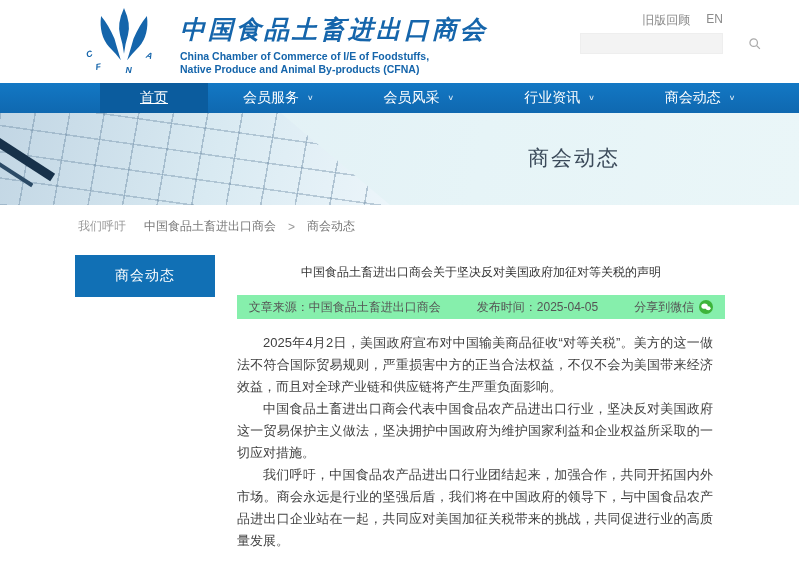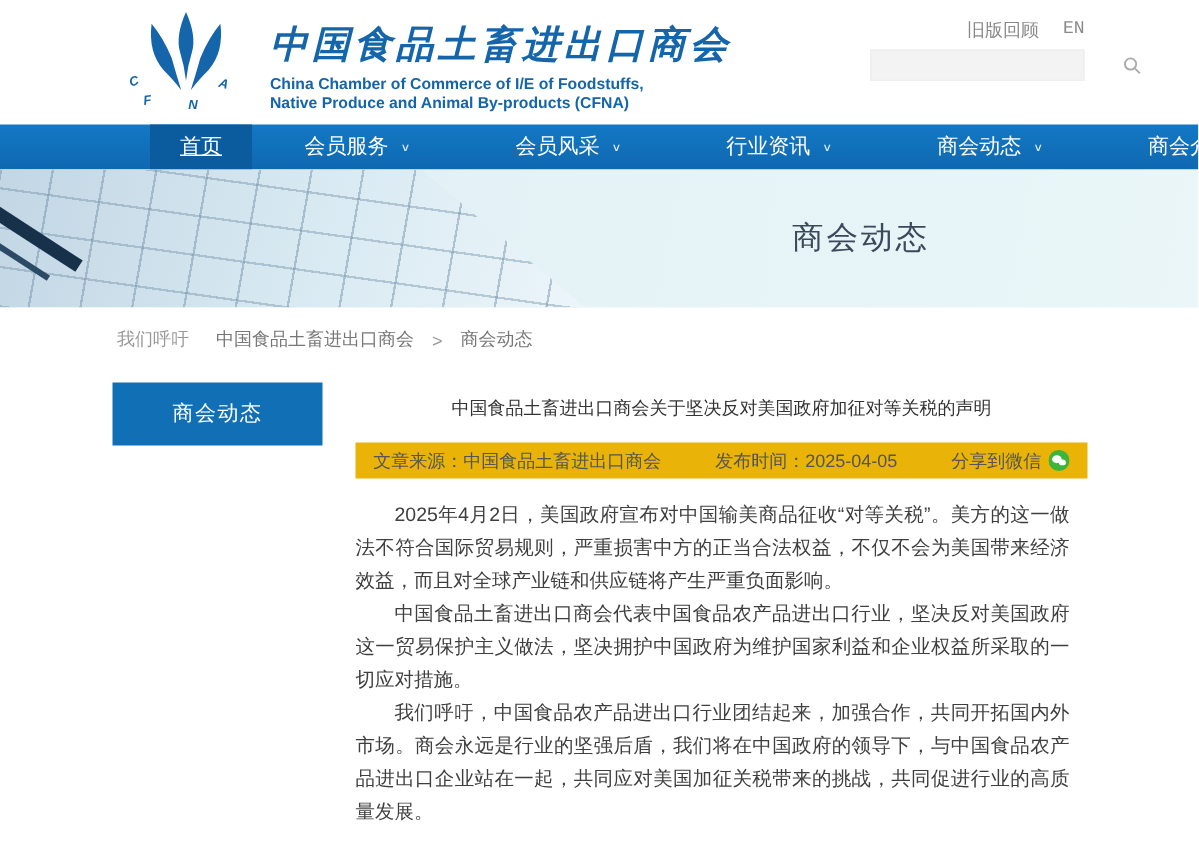--- a/index.html
+++ b/index.html
@@ -5,30 +5,30 @@
   * { margin:0; padding:0; box-sizing:border-box; }
   body { background:#fff; font-family:"Liberation Sans","DejaVu Sans",sans-serif; }
   .page { position:relative; width:799px; height:574px; background:#fff; overflow:hidden; }
 
   
   .header { position:absolute; left:0; top:0; width:100%; height:83px; background:#fff; }
   .logo-emblem { position:absolute; left:84px; top:8px; width:80px; height:68px; }
   .logo-text { position:absolute; left:180px; top:13px; color:#1565ab; }
   .logo-cn { font-size:25px; font-weight:bold; font-style:italic; letter-spacing:3px; color:#1565ab; white-space:nowrap; }
   .logo-en { font-size:10.5px; font-weight:bold; line-height:13px; margin-top:4px; color:#1565ab; }
-  .top-links { position:absolute; right:76px; top:12px; font-size:12px; color:#8a8a8a; display:flex; gap:16px;font-family:Liberation Mono, monospace; }
+  .top-links { position:absolute; right:76px; top:12px; font-size:12px; color:#8a8a8a; display:flex; gap:16px; }
   .top-links a { color:#8a8a8a; text-decoration:none; cursor:pointer; }
   .search-box { position:absolute; left:580px; top:33px; width:143px; height:21px; background:#f3f3f3; border:1px solid #eeeeee; display:flex; align-items:center; }
   .search-input { flex:1; border:none; background:transparent; outline:none; font-size:12px; padding:0 6px; color:#555; }
   .search-icon { width:14px; height:14px; margin-right:4px; flex:0 0 auto; }
 
   
   .nav { position:absolute; left:0; top:83px; width:100%; height:30px; background:linear-gradient(#1378c4,#0f68b0); display:flex; padding-left:100px; }
   .nav-item { display:flex; align-items:center; height:30px; padding:0 35px; color:#fff; font-size:14px; cursor:pointer; text-decoration:none; white-space:nowrap; }
-  .nav-item.active { background:#0b5c9e; padding:0 20px;text-decoration:underline; }
+  .nav-item.active { background:#0b5c9e; padding:0 40px;text-decoration:underline; }
   .caret { font-size:9px; margin-left:8px; opacity:.85; transform:scaleY(.8); }
   .caret::after { content:"∨"; }
 
   
   .banner { position:absolute; left:0; top:113px; width:100%; height:92px; background:linear-gradient(100deg,#dfeef4 0%,#e6f4f7 60%,#eaf6f8 100%); overflow:hidden; }
   .building { position:absolute; left:0; top:0; height:100%; width:390px;
       clip-path:polygon(0 0,72% 0,100% 100%,0 100%);
       background:
         repeating-linear-gradient(100deg, rgba(110,140,165,.45) 0 1.5px, rgba(255,255,255,0) 1.5px 34px),
         repeating-linear-gradient(8deg, rgba(110,140,165,.40) 0 1.5px, rgba(255,255,255,0) 1.5px 26px),
@@ -40,21 +40,21 @@
 
   
   .breadcrumb { position:absolute; left:78px; top:218px; font-size:12px; color:#999; display:flex; gap:18px; align-items:center; }
   .breadcrumb a { color:#777; text-decoration:none; cursor:pointer; }
   .crumb-sep { color:#999; margin:0 -6px; }
 
   
   .side-btn { position:absolute; left:75px; top:255px; width:140px; height:42px; background:#1170b5; color:#fff; font-size:14px; display:flex; align-items:center; justify-content:center; letter-spacing:1px; cursor:pointer; }
   .article { position:absolute; left:237px; top:258px; width:488px; }
   .article-title { font-size:12px; font-weight:500; color:#333; line-height:28px; text-align:center; max-width:470px; margin:0 auto; }
-  .meta-bar { margin-top:9px; height:24px; background:#eab308; display:flex; align-items:center; justify-content:center; gap:36px; font-size:12px; color:#555; }
+  .meta-bar { margin-top:9px; height:24px; background:#86efac; display:flex; align-items:center; justify-content:center; gap:36px; font-size:12px; color:#555; }
   .meta-item { display:flex; align-items:center; gap:5px; }
   .wechat-icon { width:14px; height:14px; display:inline-block; cursor:pointer; }
   .body-text { margin-top:13px; width:476px; }
   .body-text p { font-size:13px; line-height:22px; color:#3f3f3f; text-indent:2em; text-align:justify; }
 </style>
 </head>
 <body>
 
 <div class="page">
 

